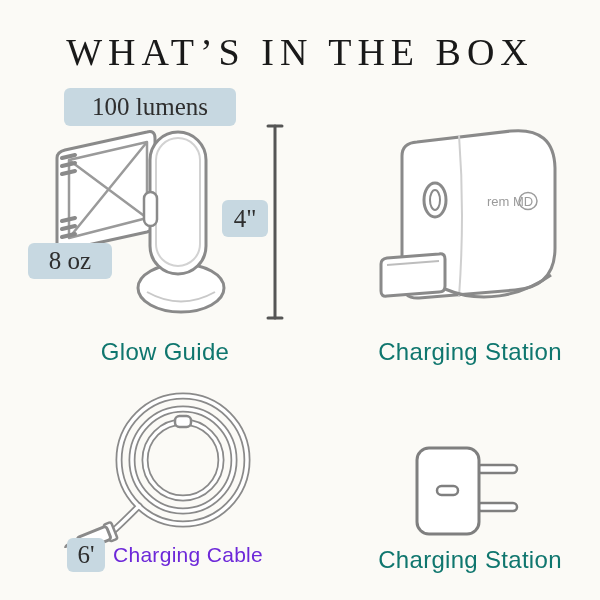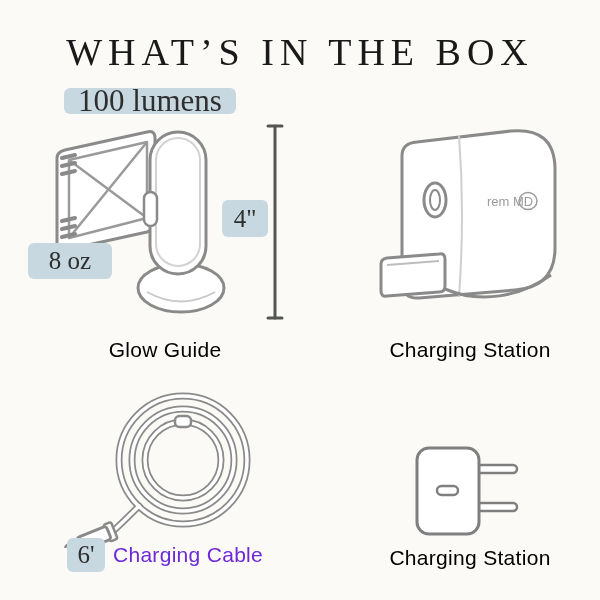--- a/index.html
+++ b/index.html
@@ -13,34 +13,34 @@
     font-family: "Liberation Serif", serif;
     font-weight: 500; font-size: 38px; letter-spacing: 6px;
     color: #191919; white-space: nowrap;
   }
 
   .badge {
     position: absolute; display: flex; align-items: center; justify-content: center;
     background: #c7d8e1; color: #2e2e2e;
     font-family: "Liberation Serif", serif; border-radius: 6px; z-index: 3;
   }
-  .badge-lumens  { left: 64px;  top: 88px;  width: 172px; height: 26px; font-size: 31px; }
+  .badge-lumens  { left: 64px;  top: 88px;  width: 172px; height: 38px; font-size: 25px; }
   .badge-height  { left: 222px; top: 200px; width: 46px;  height: 37px; font-size: 25px; }
   .badge-weight  { left: 28px;  top: 243px; width: 84px;  height: 36px; font-size: 25px; }
   .badge-inline  { position: static; width: 38px; height: 34px; font-size: 25px; flex: 0 0 auto; }
 
   .illus { position: absolute; }
   .glow-guide        { left: 35px;  top: 118px; width: 250px; height: 215px; }
   .charging-station  { left: 375px; top: 118px; width: 195px; height: 195px; }
   .charging-cable    { left: 55px;  top: 388px; width: 235px; height: 160px; }
   .charging-adaptor  { left: 405px; top: 442px; width: 135px; height: 100px; }
 
   .item-label {
     position: absolute; text-align: center;
-    font-size: 21px; color: #000000; font-weight: 500; letter-spacing: 0.3px;
+    font-size: 24px; color: #0f766e; font-weight: 500; letter-spacing: 0.3px;
   }
   .label-glow-guide       { left: 35px;  top: 338px; width: 260px; }
   .label-charging-station { left: 355px; top: 338px; width: 230px; }
   .label-charging-adaptor { left: 355px; top: 546px; width: 230px; }
 
   .label-row {
     position: absolute; left: 25px; top: 538px; width: 280px;
     display: flex; align-items: center; justify-content: center; gap: 8px; z-index: 3;
   }
   .item-label-inline { font-size: 21px; color: #6d28d9; font-weight: 500; letter-spacing: 0.3px; }

